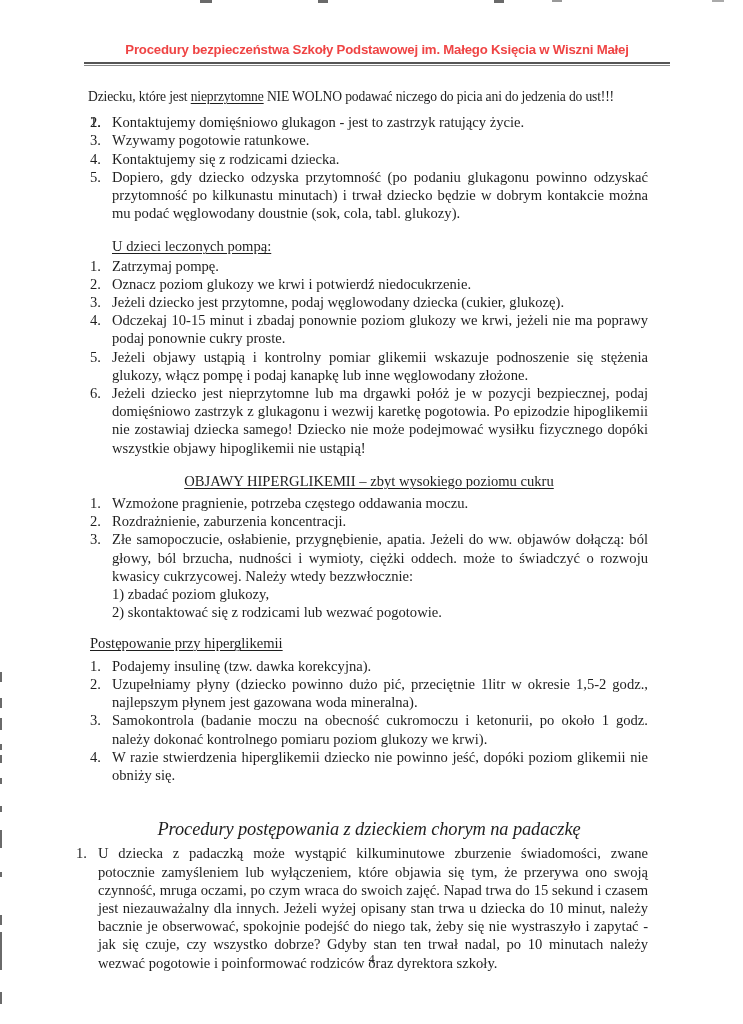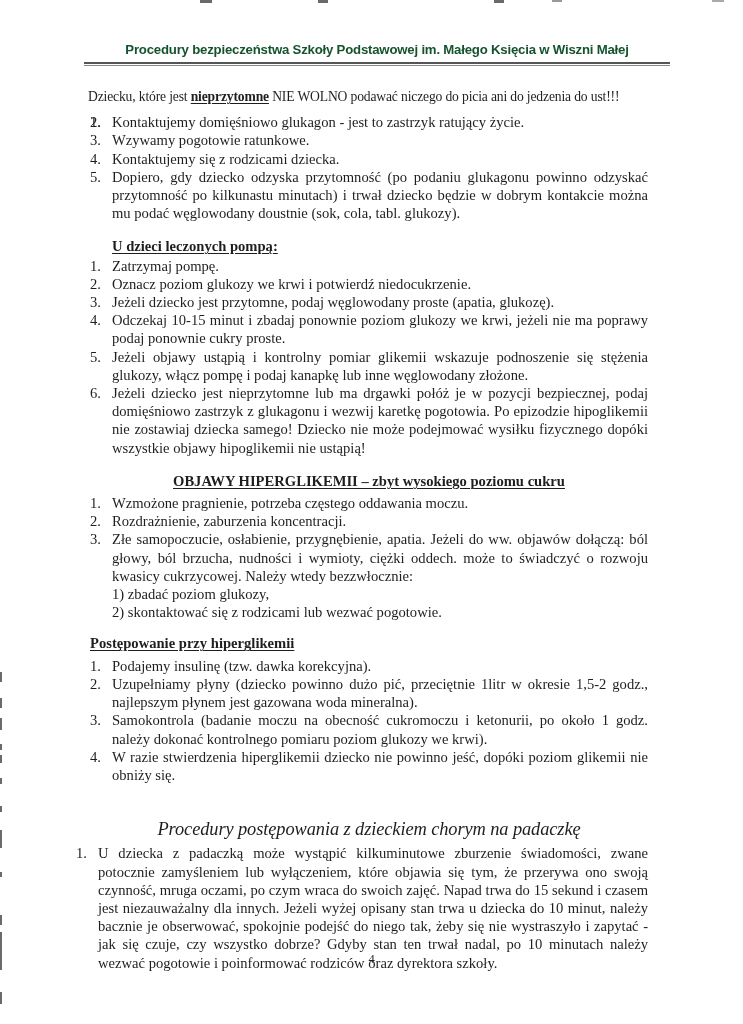--- a/index.html
+++ b/index.html
@@ -4,26 +4,26 @@
 <style>
   html, body { margin: 0; padding: 0; }
   body {
     width: 743px; height: 1024px; background: #ffffff; position: relative; overflow: hidden;
     font-family: "Liberation Serif", "DejaVu Serif", serif; color: #1e1e1e;
   }
   .scan-mark { position: absolute; background: #6a6a6a; }
   .header {
     position: absolute; left: 86px; top: 42px; width: 582px; text-align: center;
     font-family: "Liberation Sans", "DejaVu Sans", sans-serif; font-weight: bold;
-    font-size: 13.2px; color: #14532d; letter-spacing: -0.2px;
+    font-size: 13.2px; color: #ef4444; letter-spacing: -0.2px;
   }
   .header-rule { position: absolute; left: 84px; width: 586px; background: #555; }
   .content { position: absolute; left: 90px; top: 88px; width: 558px; font-size: 14.6px; line-height: 18.2px; }
   .intro { font-size: 13.6px; margin: 0 0 7px -2px; letter-spacing: -0.15px; }
-  u { text-decoration-thickness: 1px; text-underline-offset: 2px; font-weight: bold; }
+  u { text-decoration-thickness: 1px; text-underline-offset: 2px; }
   ol { margin: 0; padding: 0; list-style: none; }
   ol li { position: relative; padding-left: 22px; text-align: justify; }
   ol li .num { position: absolute; left: 0; top: 0; }
   .sub { padding-left: 22px; }
   .subhead { margin: 15px 0 1px 22px; }
   .center-head { text-align: center; margin: 15px 0 4px 0; }
   .center-head2 { margin: 13px 0 4px 0; }
   .big-title {
     text-align: center; font-style: italic; font-weight: normal; font-size: 18.4px;
     margin: 36px 0 6px 0; letter-spacing: -0.1px;
@@ -67,21 +67,21 @@
     <li><span class="num">2.</span><span>Kontaktujemy domięśniowo glukagon - jest to zastrzyk ratujący życie.</span></li>
     <li><span class="num">3.</span><span>Wzywamy pogotowie ratunkowe.</span></li>
     <li><span class="num">4.</span><span>Kontaktujemy się z rodzicami dziecka.</span></li>
     <li><span class="num">5.</span><span>Dopiero, gdy dziecko odzyska przytomność (po podaniu glukagonu powinno odzyskać przytomność po kilkunastu minutach) i trwał dziecko będzie w dobrym kontakcie można mu podać węglowodany doustnie (sok, cola, tabl. glukozy).</span></li>
   </ol>
 
   <div class="subhead"><u>U dzieci leczonych pompą:</u></div>
   <ol>
     <li><span class="num">1.</span><span>Zatrzymaj pompę.</span></li>
     <li><span class="num">2.</span><span>Oznacz poziom glukozy we krwi i potwierdź niedocukrzenie.</span></li>
-    <li><span class="num">3.</span><span>Jeżeli dziecko jest przytomne, podaj węglowodany proste (apatia, glukozę).</span></li>
+    <li><span class="num">3.</span><span>Jeżeli dziecko jest przytomne, podaj węglowodany dziecka (cukier, glukozę).</span></li>
     <li><span class="num">4.</span><span>Odczekaj 10-15 minut i zbadaj ponownie poziom glukozy we krwi, jeżeli nie ma poprawy podaj ponownie cukry proste.</span></li>
     <li><span class="num">5.</span><span>Jeżeli objawy ustąpią i kontrolny pomiar glikemii wskazuje podnoszenie się stężenia glukozy, włącz pompę i podaj kanapkę lub inne węglowodany złożone.</span></li>
     <li><span class="num">6.</span><span>Jeżeli dziecko jest nieprzytomne lub ma drgawki połóż je w pozycji bezpiecznej, podaj domięśniowo zastrzyk z glukagonu i wezwij karetkę pogotowia. Po epizodzie hipoglikemii nie zostawiaj dziecka samego! Dziecko nie może podejmować wysiłku fizycznego dopóki wszystkie objawy hipoglikemii nie ustąpią!</span></li>
   </ol>
 
   <div class="center-head"><u>OBJAWY HIPERGLIKEMII – zbyt wysokiego poziomu cukru</u></div>
   <ol>
     <li><span class="num">1.</span><span>Wzmożone pragnienie, potrzeba częstego oddawania moczu.</span></li>
     <li><span class="num">2.</span><span>Rozdrażnienie, zaburzenia koncentracji.</span></li>
     <li><span class="num">3.</span><span>Złe samopoczucie, osłabienie, przygnębienie, apatia. Jeżeli do ww. objawów dołączą: ból głowy, ból brzucha, nudności i wymioty, ciężki oddech. może to świadczyć o rozwoju kwasicy cukrzycowej. Należy wtedy bezzwłocznie:</span></li>

